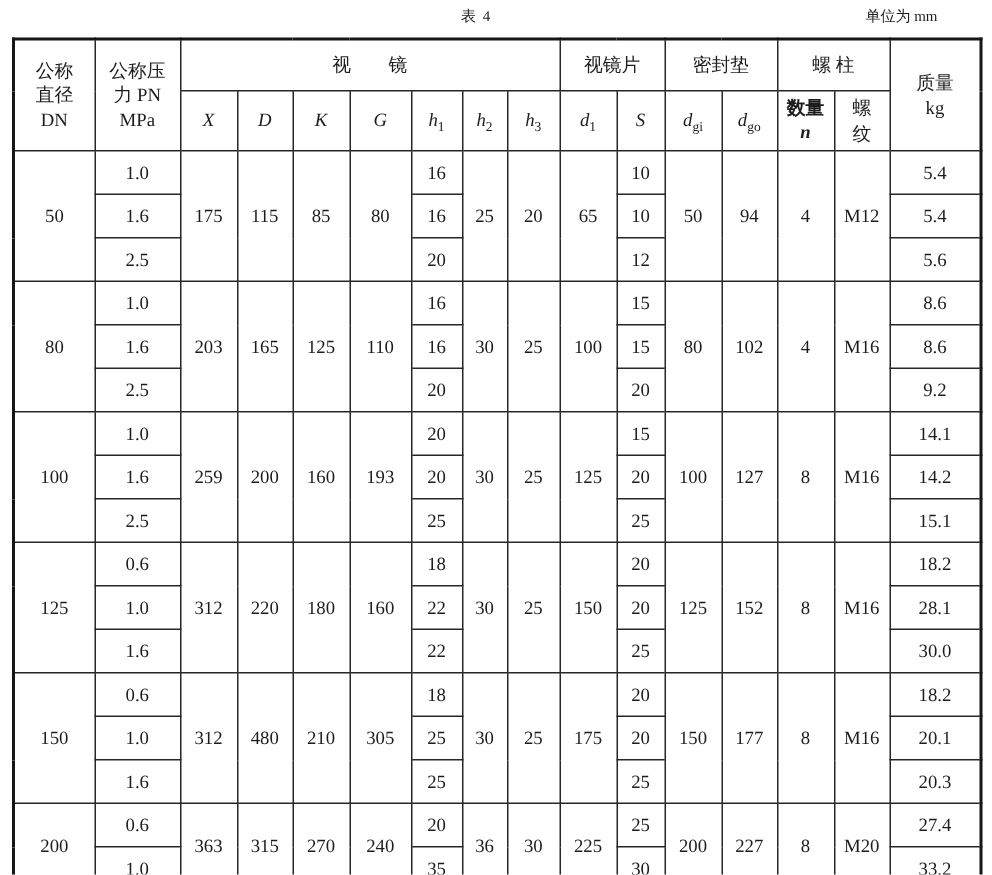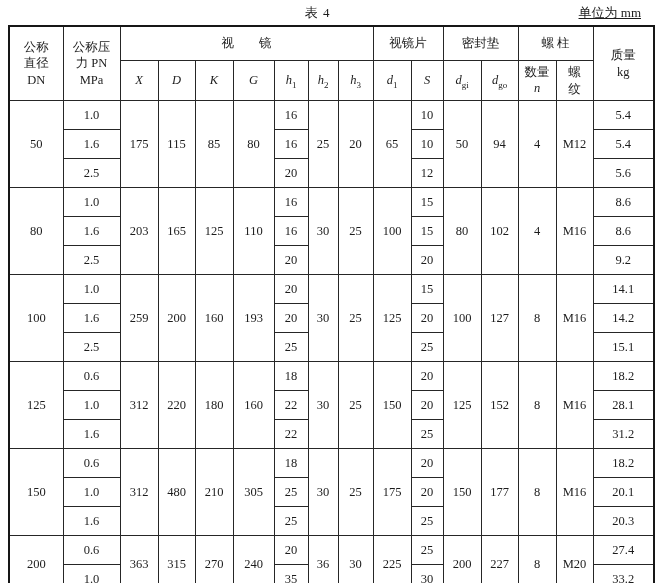--- a/index.html
+++ b/index.html
@@ -3,23 +3,23 @@
 <meta charset="utf-8">
 <style>
   html, body { margin: 0; padding: 0; background: #ffffff; }
   body {
     width: 661px; height: 583px;
     font-family: "Liberation Serif", serif;
     color: #1c1c1c;
     overflow: hidden;
   }
   .page { padding: 4px 8px 0 8px; }
-  .caption { position: relative; height: 18px; margin-bottom: 3px; font-size: 13px; }
+  .caption { position: relative; height: 18px; margin-bottom: 3px; font-size: 10px; }
   .tbl-title { position: absolute; left: 48%; transform: translateX(-50%); letter-spacing: 1px; }
-  .unit-note { position: absolute; right: 12px; text-decoration: underline; }
+  .unit-note { position: absolute; right: 28px; }
 
   table.spec {
     border-collapse: collapse;
     table-layout: fixed;
     width: 645px;
     border: 2px solid #161616;
   }
   .spec th, .spec td {
     border: 1px solid #262626;
     text-align: center;
@@ -28,21 +28,21 @@
     font-weight: normal;
     font-size: 12.5px;
     overflow: hidden;
   }
   thead tr.h1 th { height: 33px; }
   thead tr.h2 th { height: 39px; }
   tbody td { height: 28px; }
   .prelines { white-space: pre-line; line-height: 1.3; }
   .v { font-style: italic; }
   sub { font-size: 9px; line-height: 0; }
-  .stack div { line-height: 1.25; }
+  .stack div { line-height: 1.25; font-weight: bold; }
 </style>
 </head>
 <body>
 
 <div class="page">
 
   <div class="caption">
     <span class="tbl-title">表 4</span>
     <span class="unit-note">单位为 mm</span>
   </div>
@@ -217,21 +217,21 @@
       <tr>
         <td>1.0</td>
         <td>22</td>
         <td>20</td>
         <td>28.1</td>
       </tr>
       <tr>
         <td>1.6</td>
         <td>22</td>
         <td>25</td>
-        <td>31.2</td>
+        <td>30.0</td>
       </tr>
 
       <tr>
         <td rowspan="3">150</td>
         <td>0.6</td>
         <td rowspan="3">312</td>
         <td rowspan="3">480</td>
         <td rowspan="3">210</td>
         <td rowspan="3">305</td>
         <td>18</td>

